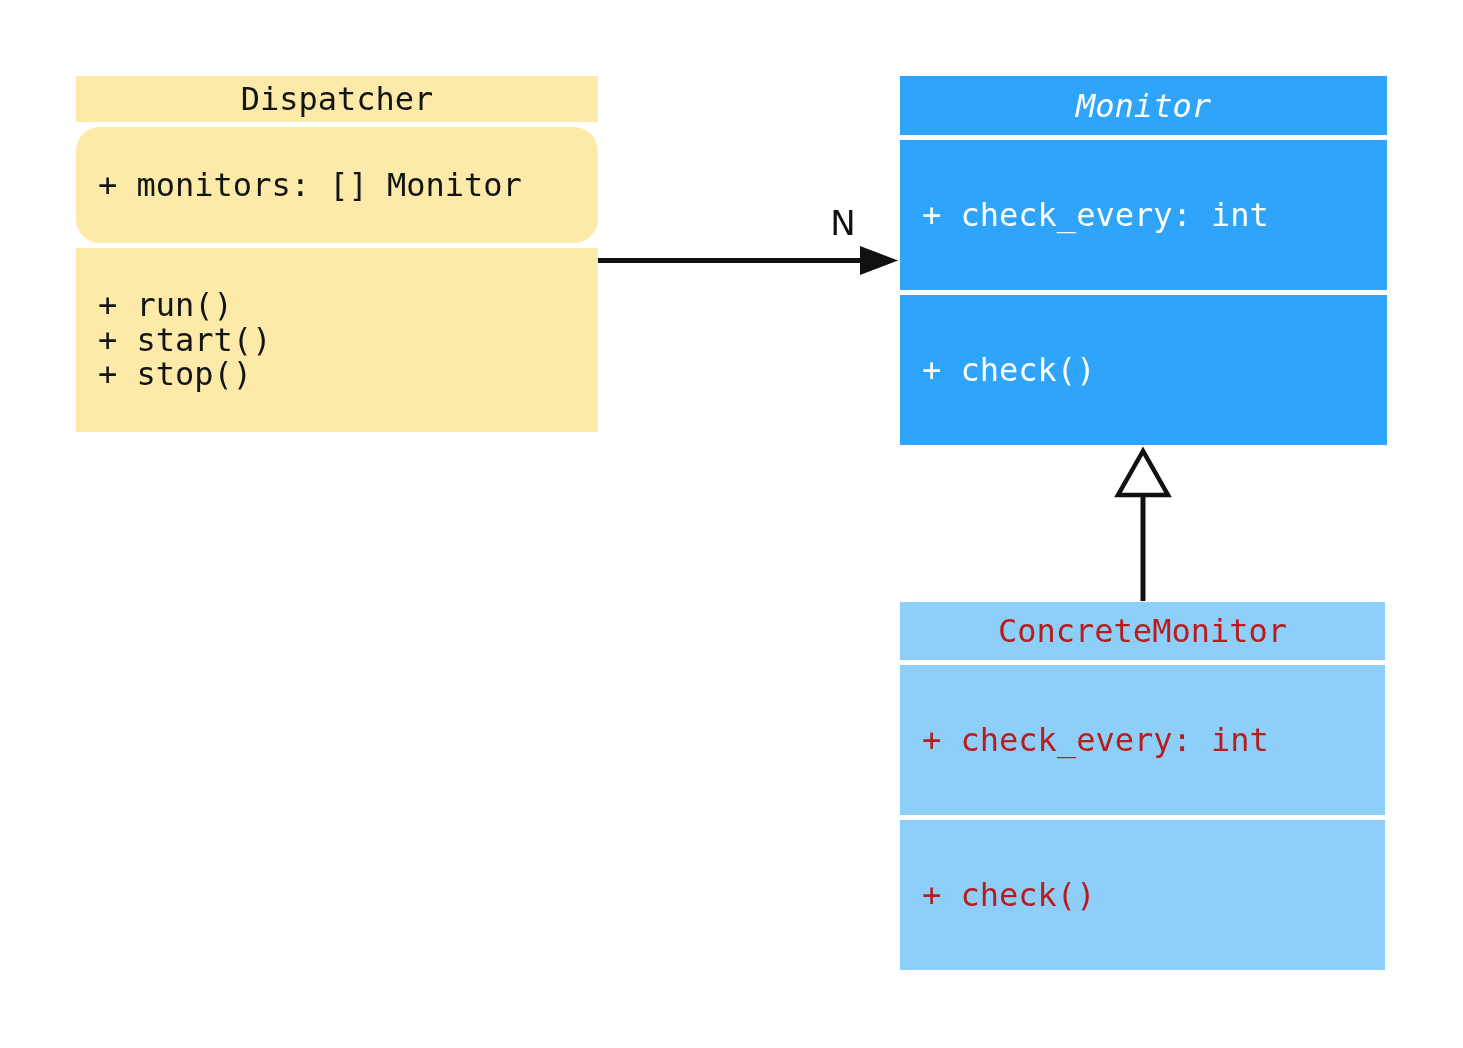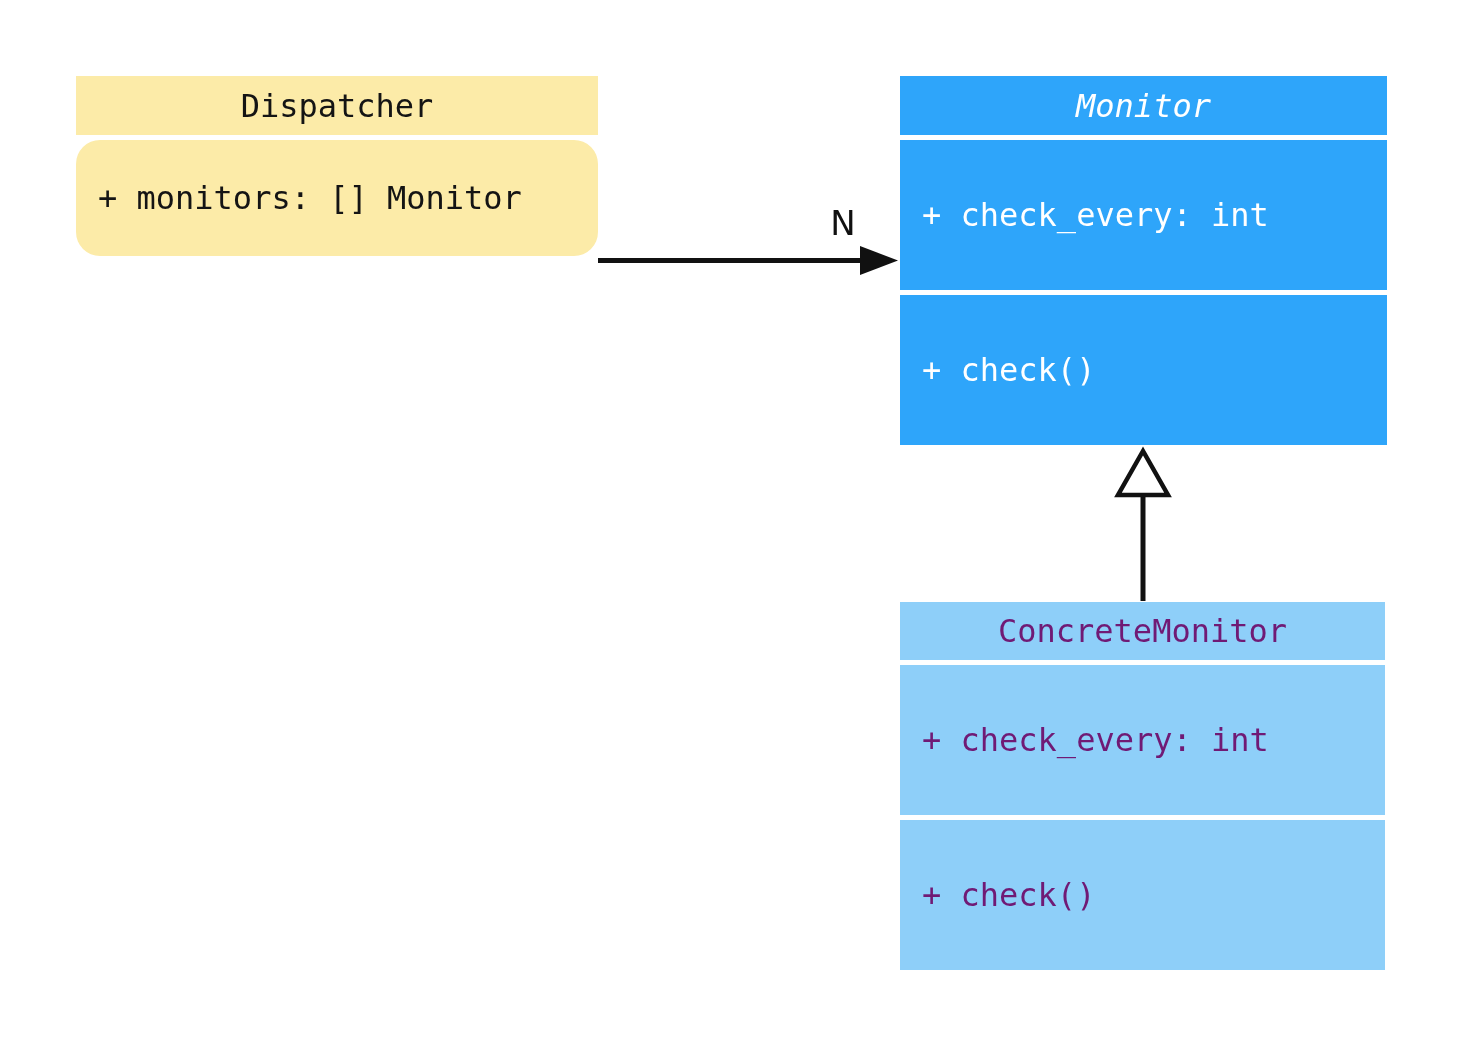--- a/index.html
+++ b/index.html
@@ -52,21 +52,21 @@
   .fill-yellow {
     background: #FCEBA8;
     color: #141414;
   }
   .fill-blue {
     background: #2EA5FA;
     color: #ffffff;
   }
   .fill-lightblue {
     background: #8ECFF9;
-    color: #701a75;
+    color: #b91c1c;
   }
   .italic {
     font-style: italic;
   }
   .edge-label {
     position: absolute;
     left: 821px;
     top: 203px;
     width: 44px;
     text-align: center;
@@ -89,23 +89,28 @@
 
     <g>
       <line x1="1143" y1="601" x2="1143" y2="494" stroke="#111111" stroke-width="5"></line>
       <polygon points="1143,451 1118,495 1168,495" fill="#ffffff" stroke="#111111" stroke-width="4.5" stroke-linejoin="miter"></polygon>
     </g>
   </svg>
 
   <div class="edge-label">N</div>
 
   <div class="uml-class" style="left:76px; top:76px; width:522px;">
-    <div class="comp title fill-yellow" style="height:59px;">Dispatcher</div>
+    <div class="comp title fill-yellow" style="height:46px;">Dispatcher</div>
     <div class="comp body fill-yellow" style="height:116px;border-radius:24px;">
       <div class="member-line">+ monitors: [] Monitor</div>
+    </div>
+    <div class="comp body fill-yellow" style="height:184px;">
+      <div class="member-line">+ run()</div>
+      <div class="member-line">+ start()</div>
+      <div class="member-line">+ stop()</div>
     </div>
   </div>
 
   <div class="uml-class" style="left:900px; top:76px; width:487px;">
     <div class="comp title italic fill-blue" style="height:59px;">Monitor</div>
     <div class="comp body fill-blue" style="height:150px;">
       <div class="member-line">+ check_every: int</div>
     </div>
     <div class="comp body fill-blue" style="height:150px;">
       <div class="member-line">+ check()</div>

